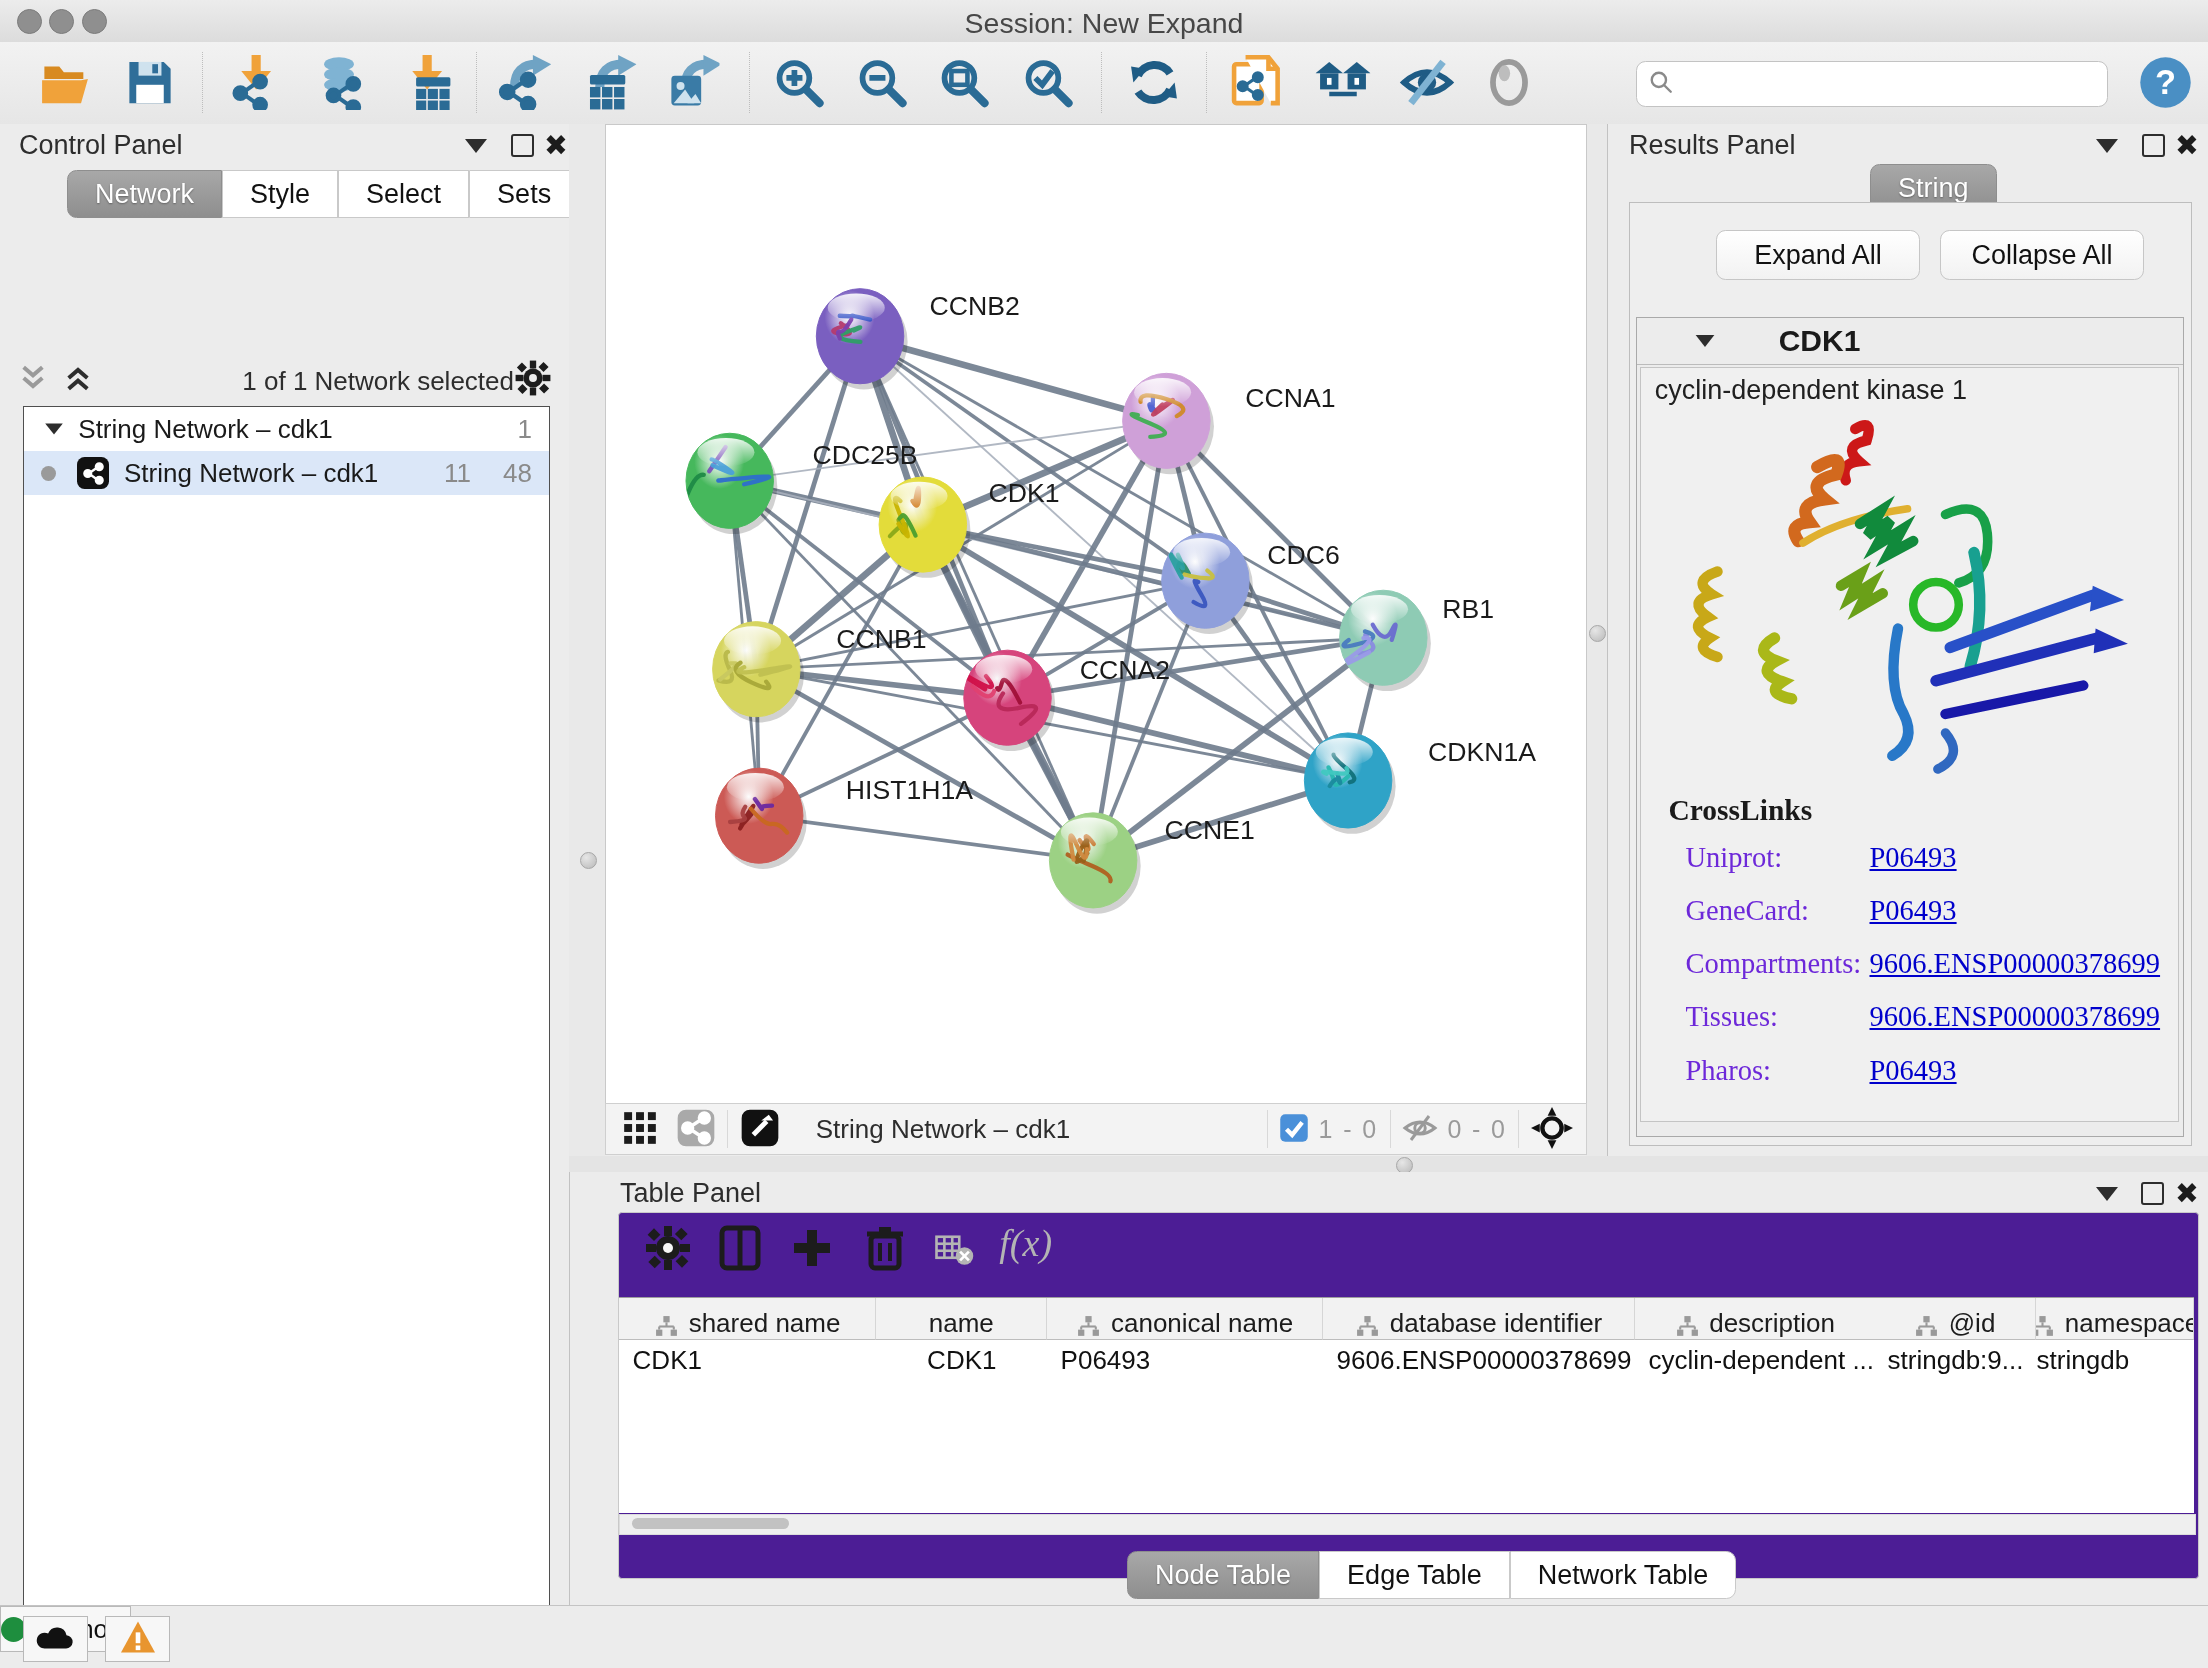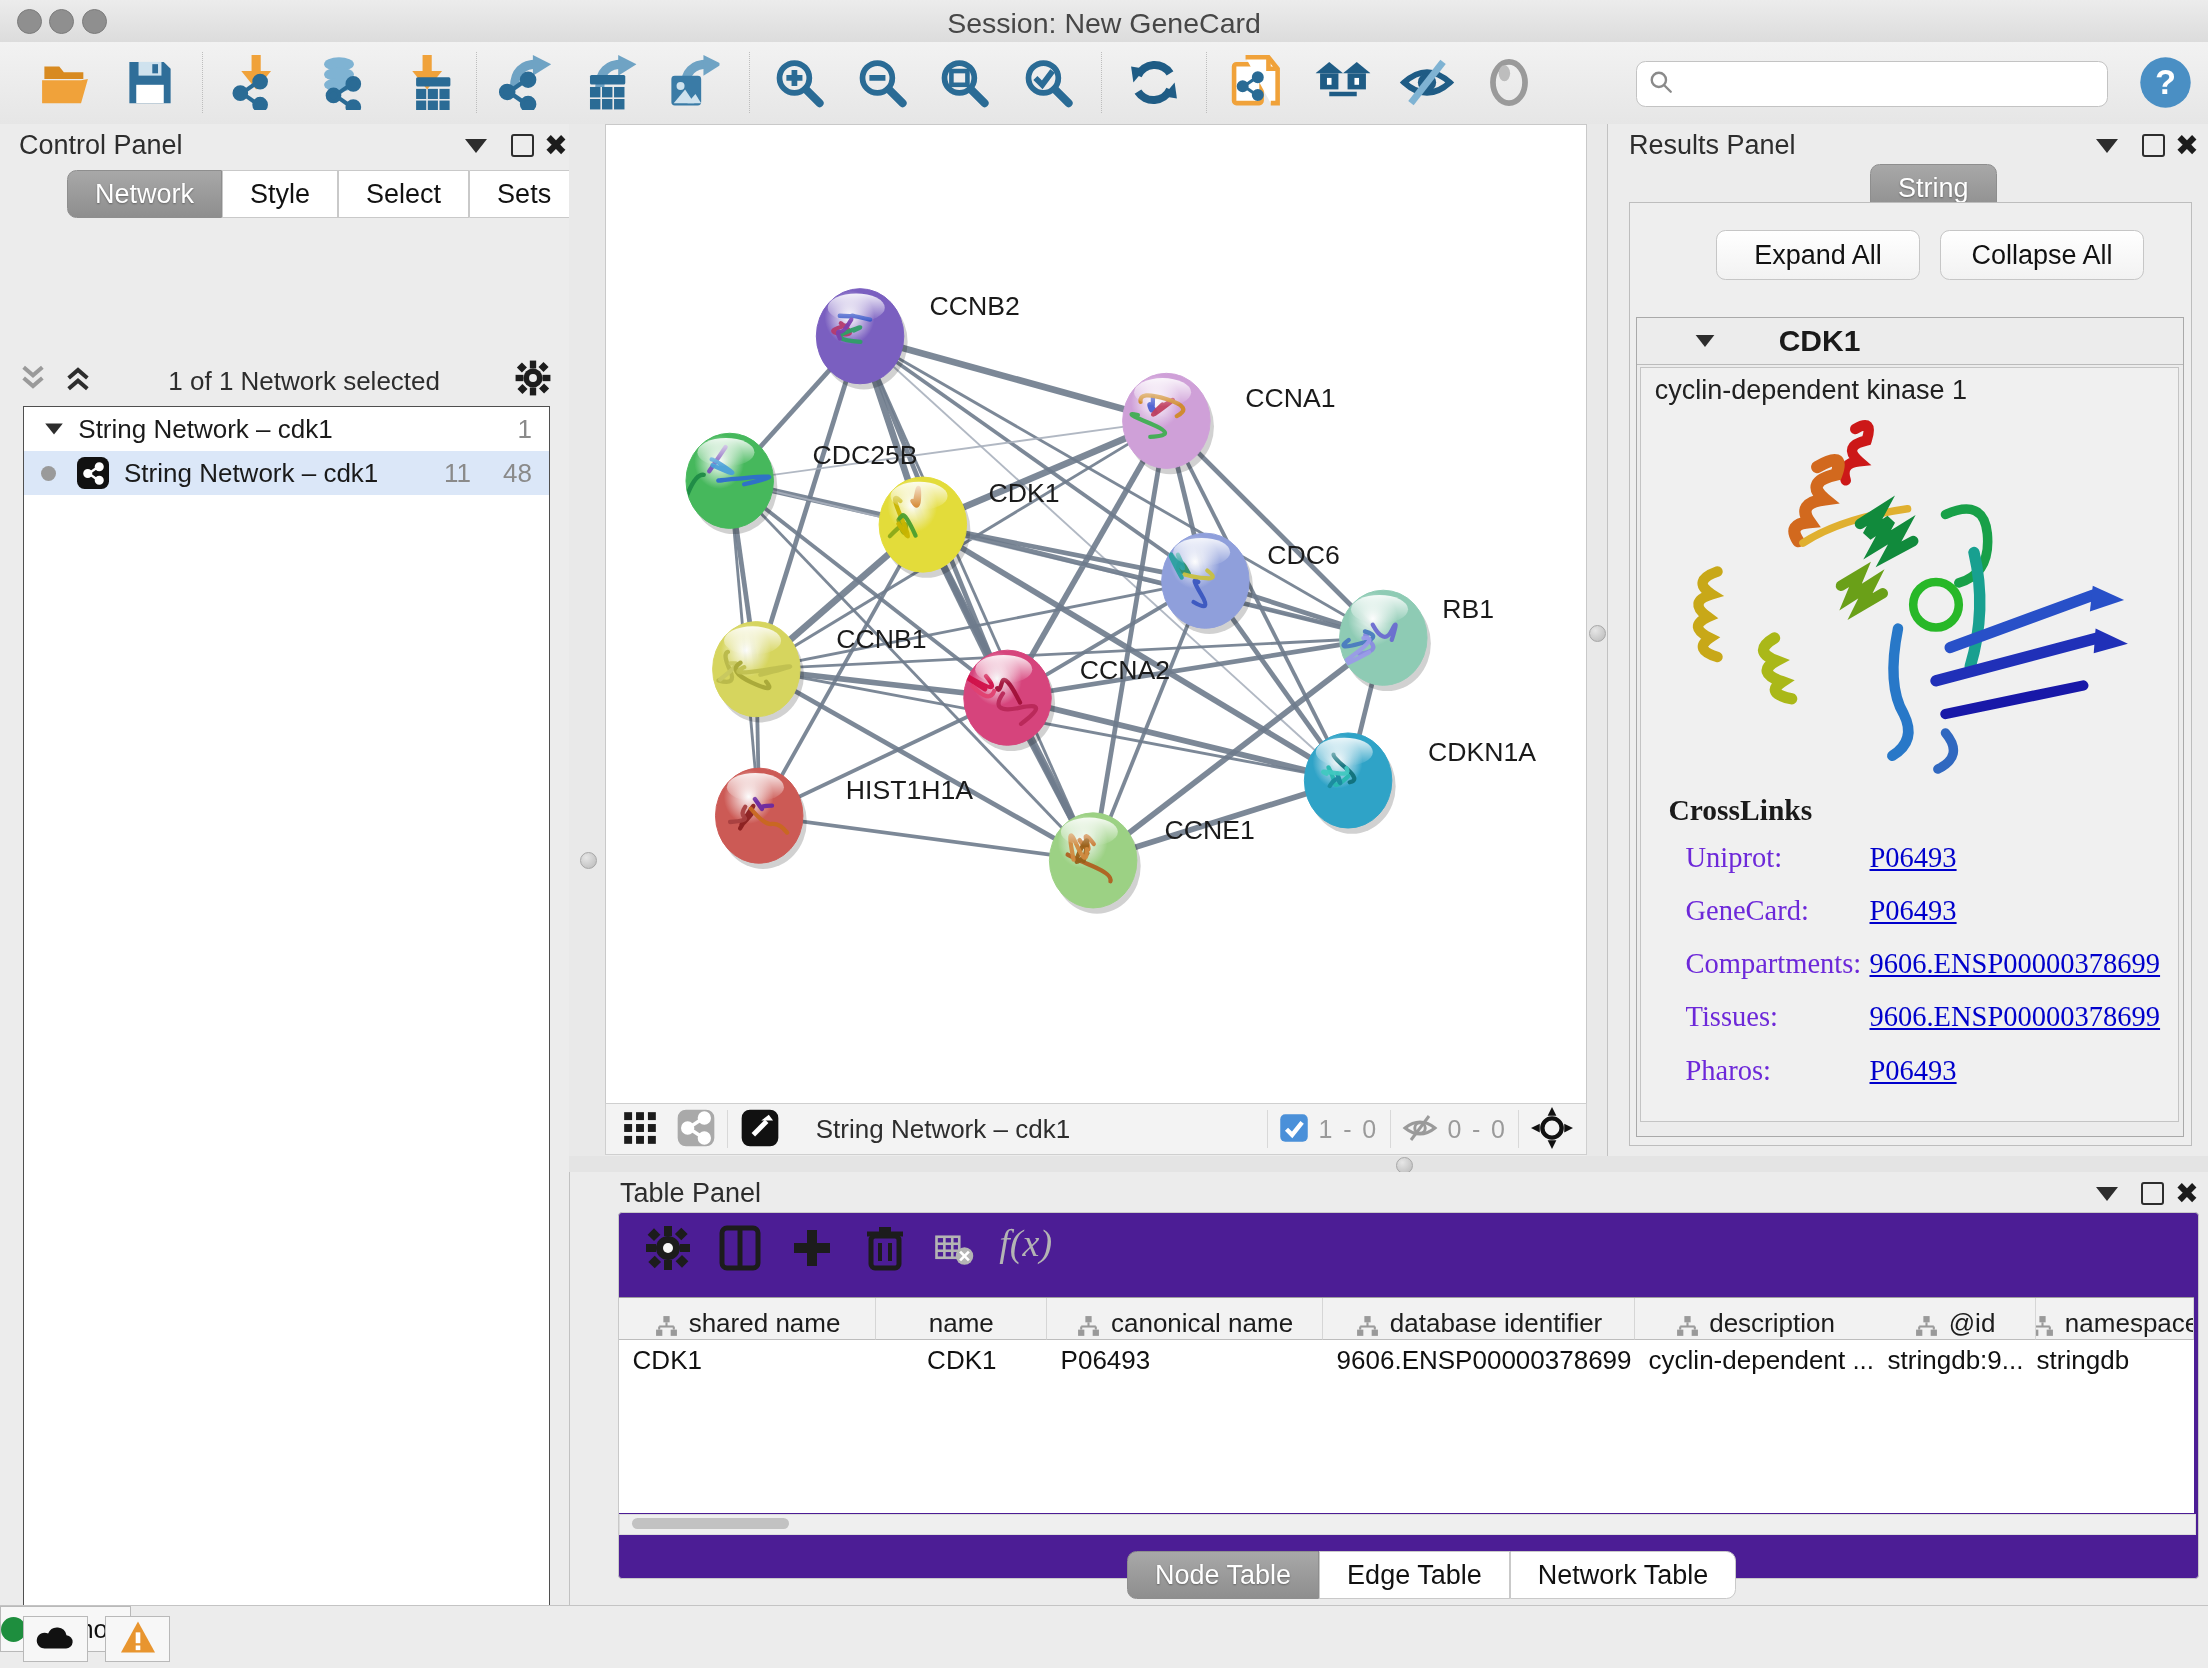--- a/index.html
+++ b/index.html
@@ -92,21 +92,21 @@
   
   .node-label{font-size:28px;fill:#1a1a1a;font-family:"Liberation Sans",sans-serif;}
 </style>
 </head>
 <body>
 
 <div id="titlebar" class="abs">
   <div class="traffic abs" style="left:17px"></div>
   <div class="traffic abs" style="left:49px"></div>
   <div class="traffic abs" style="left:82px"></div>
-  <div id="win-title" class="abs">Session: New GeneCard</div>
+  <div id="win-title" class="abs">Session: New Expand</div>
 </div>
 
 <div id="toolbar" class="abs">
   <div id="toolbar-icons">
       <span class="tb-icon abs" style="left: 65px;"><svg viewBox="0 0 48 48">
           <path d="M6,10 h13 l4,5 h17 v6 h-34 Z" fill="#d88a20"></path>
           <path d="M4,22 h34 l6,-1 -6,21 h-34 Z" fill="#f0a23a"></path>
         </svg></span>
       <span class="tb-icon abs" style="left: 150px;"><svg viewBox="0 0 48 48">
           <path d="M6,6 h30 l6,6 v30 h-36 Z" fill="#2f6e99"></path>
@@ -305,21 +305,21 @@
           <polyline points="10,8 24,20 38,8" fill="none" stroke="#9a9a9a" stroke-width="6"></polyline>
           <polyline points="10,24 24,36 38,24" fill="none" stroke="#9a9a9a" stroke-width="6"></polyline>
         </svg>
     </span>
     <span>
       <svg width="32" height="32" viewBox="0 0 48 48">
           <polyline points="10,40 24,28 38,40" fill="none" stroke="#2d2d2d" stroke-width="6"></polyline>
           <polyline points="10,24 24,12 38,24" fill="none" stroke="#2d2d2d" stroke-width="6"></polyline>
         </svg>
     </span>
-    <span style="flex:1;text-align:center">1 of 1 Network selected</span>
+    <span style="flex:1;text-align:right">1 of 1 Network selected</span>
     <span>
       <svg width="38" height="38" viewBox="0 0 48 48">
           <g fill="#1c1c1c">
             <circle cx="24" cy="24" r="12"></circle>
             <rect x="20" y="2" width="8" height="10"></rect>
             <rect x="20" y="36" width="8" height="10"></rect>
             <rect x="2" y="20" width="10" height="8"></rect>
             <rect x="36" y="20" width="10" height="8"></rect>
             <rect x="6" y="6" width="9" height="9" transform="rotate(45 10 10)"></rect>
             <rect x="33" y="6" width="9" height="9" transform="rotate(45 38 10)"></rect>

